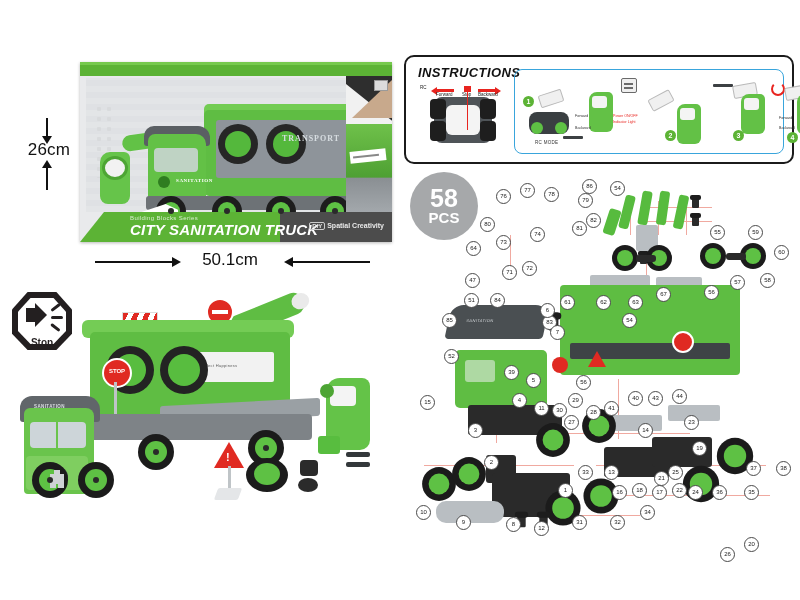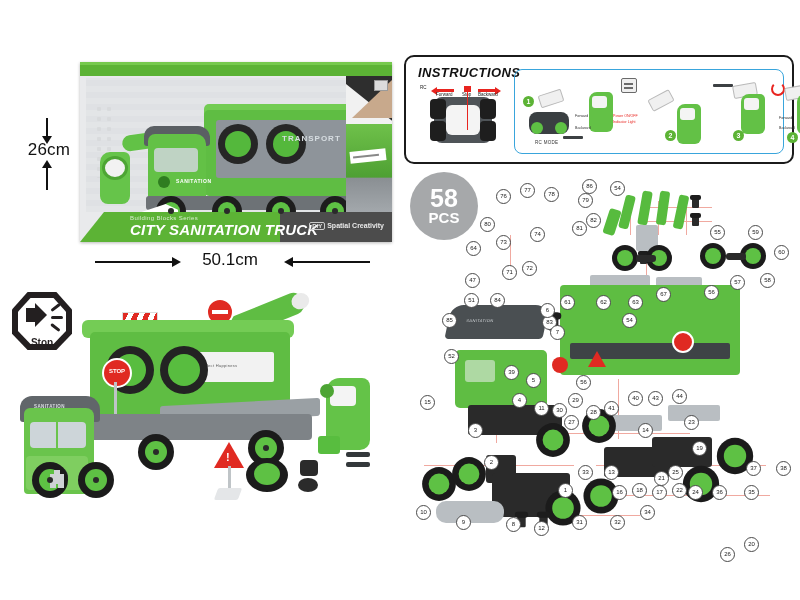--- a/index.html
+++ b/index.html
@@ -19,21 +19,21 @@
   #dim-w-left:after{content:"";position:absolute;right:-8px;top:-4px;border-top:5px solid transparent;border-bottom:5px solid transparent;border-left:9px solid #111;}
   #dim-w-right{left:292px;top:261px;width:78px;height:2px;background:#111;}
   #dim-w-right:before{content:"";position:absolute;left:-8px;top:-4px;border-top:5px solid transparent;border-bottom:5px solid transparent;border-right:9px solid #111;}
 
   
   #box-mockup{left:80px;top:62px;width:312px;height:180px;background:#e9eaec;
        box-shadow:0 1px 3px rgba(0,0,0,.28);overflow:hidden;}
   .box-topband{position:absolute;left:0;top:0;width:100%;height:14px;background:#5cb335;}
   .box-topband .hl{position:absolute;left:0;top:0;width:100%;height:3px;background:#76c94d;}
   .box-window{position:absolute;left:6px;top:16px;right:44px;bottom:30px;background:
-       repeating-linear-gradient(0deg,#e3e5e7 0 6px,#dfe1e4 6px 12px);}
+       repeating-linear-gradient(0deg,#e3e5e7 0 6px,#dfe1e4 6px 12px); font-family: Liberation Serif, serif;}
   .dotcol{position:absolute;left:8px;top:26px;width:22px;bottom:34px;
        background:radial-gradient(circle,#d6d8da 2px,transparent 2.5px) 0 0/10px 10px;opacity:.8;}
   .box-right{position:absolute;right:0;top:14px;width:46px;bottom:0;background:#f1f1f1;overflow:hidden;}
   .box-right .diag{position:absolute;left:-10px;top:0;width:70px;height:56px;background:#2e2e2e;
        clip-path:polygon(0 0,100% 0,100% 100%);}
   .box-right .tan{position:absolute;left:6px;top:4px;width:40px;height:38px;background:#c8a98c;
        clip-path:polygon(0 100%,100% 0,100% 100%);}
   .box-right .chip{position:absolute;right:4px;top:4px;width:12px;height:9px;background:#dcdcdc;border:1px solid #9a9a9a;}
   .box-right .photo{position:absolute;left:0;top:48px;width:100%;bottom:0;
        background:linear-gradient(180deg,#6fc14a 0%,#4ea033 45%,#8a8f93 46%,#b9bec2 100%);}

